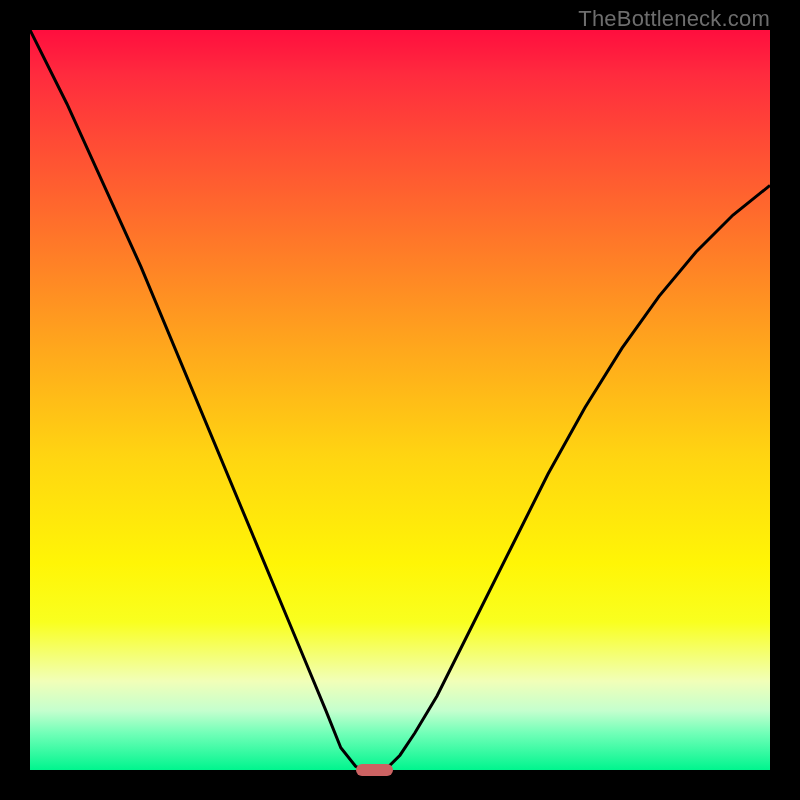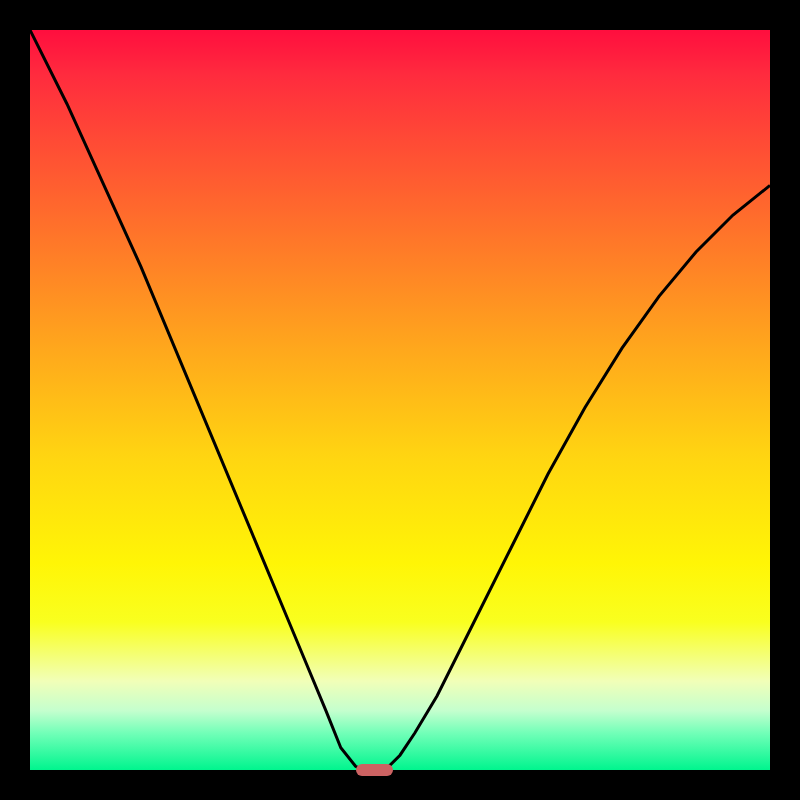--- a/index.html
+++ b/index.html
@@ -64,13 +64,14 @@
 <body>
 
 <div class="frame">
   <div class="plot">
     <svg class="curves" viewBox="0 0 740 740" preserveAspectRatio="none">
       <path id="left-curve-path" fill="none" stroke="#000" stroke-width="3" d="M0.00 0.00 L37.00 74.00 L74.00 155.40 L111.00 236.80 L148.00 325.60 L185.00 414.40 L222.00 503.20 L259.00 592.00 L296.00 680.80 L310.80 717.80 L325.60 736.30 L333.00 740.00"></path>
       <path id="right-curve-path" fill="none" stroke="#000" stroke-width="3" d="M355.20 740.00 L370.00 725.20 L384.80 703.00 L407.00 666.00 L444.00 592.00 L481.00 518.00 L518.00 444.00 L555.00 377.40 L592.00 318.20 L629.00 266.40 L666.00 222.00 L703.00 185.00 L740.00 155.40"></path>
     </svg>
     <div id="marker" class="marker" style="left: 325.6px; width: 37px; top: 734px;"></div>
   </div>
+  <div class="watermark">TheBottleneck.com</div>
 </div>
 
 </body></html>

